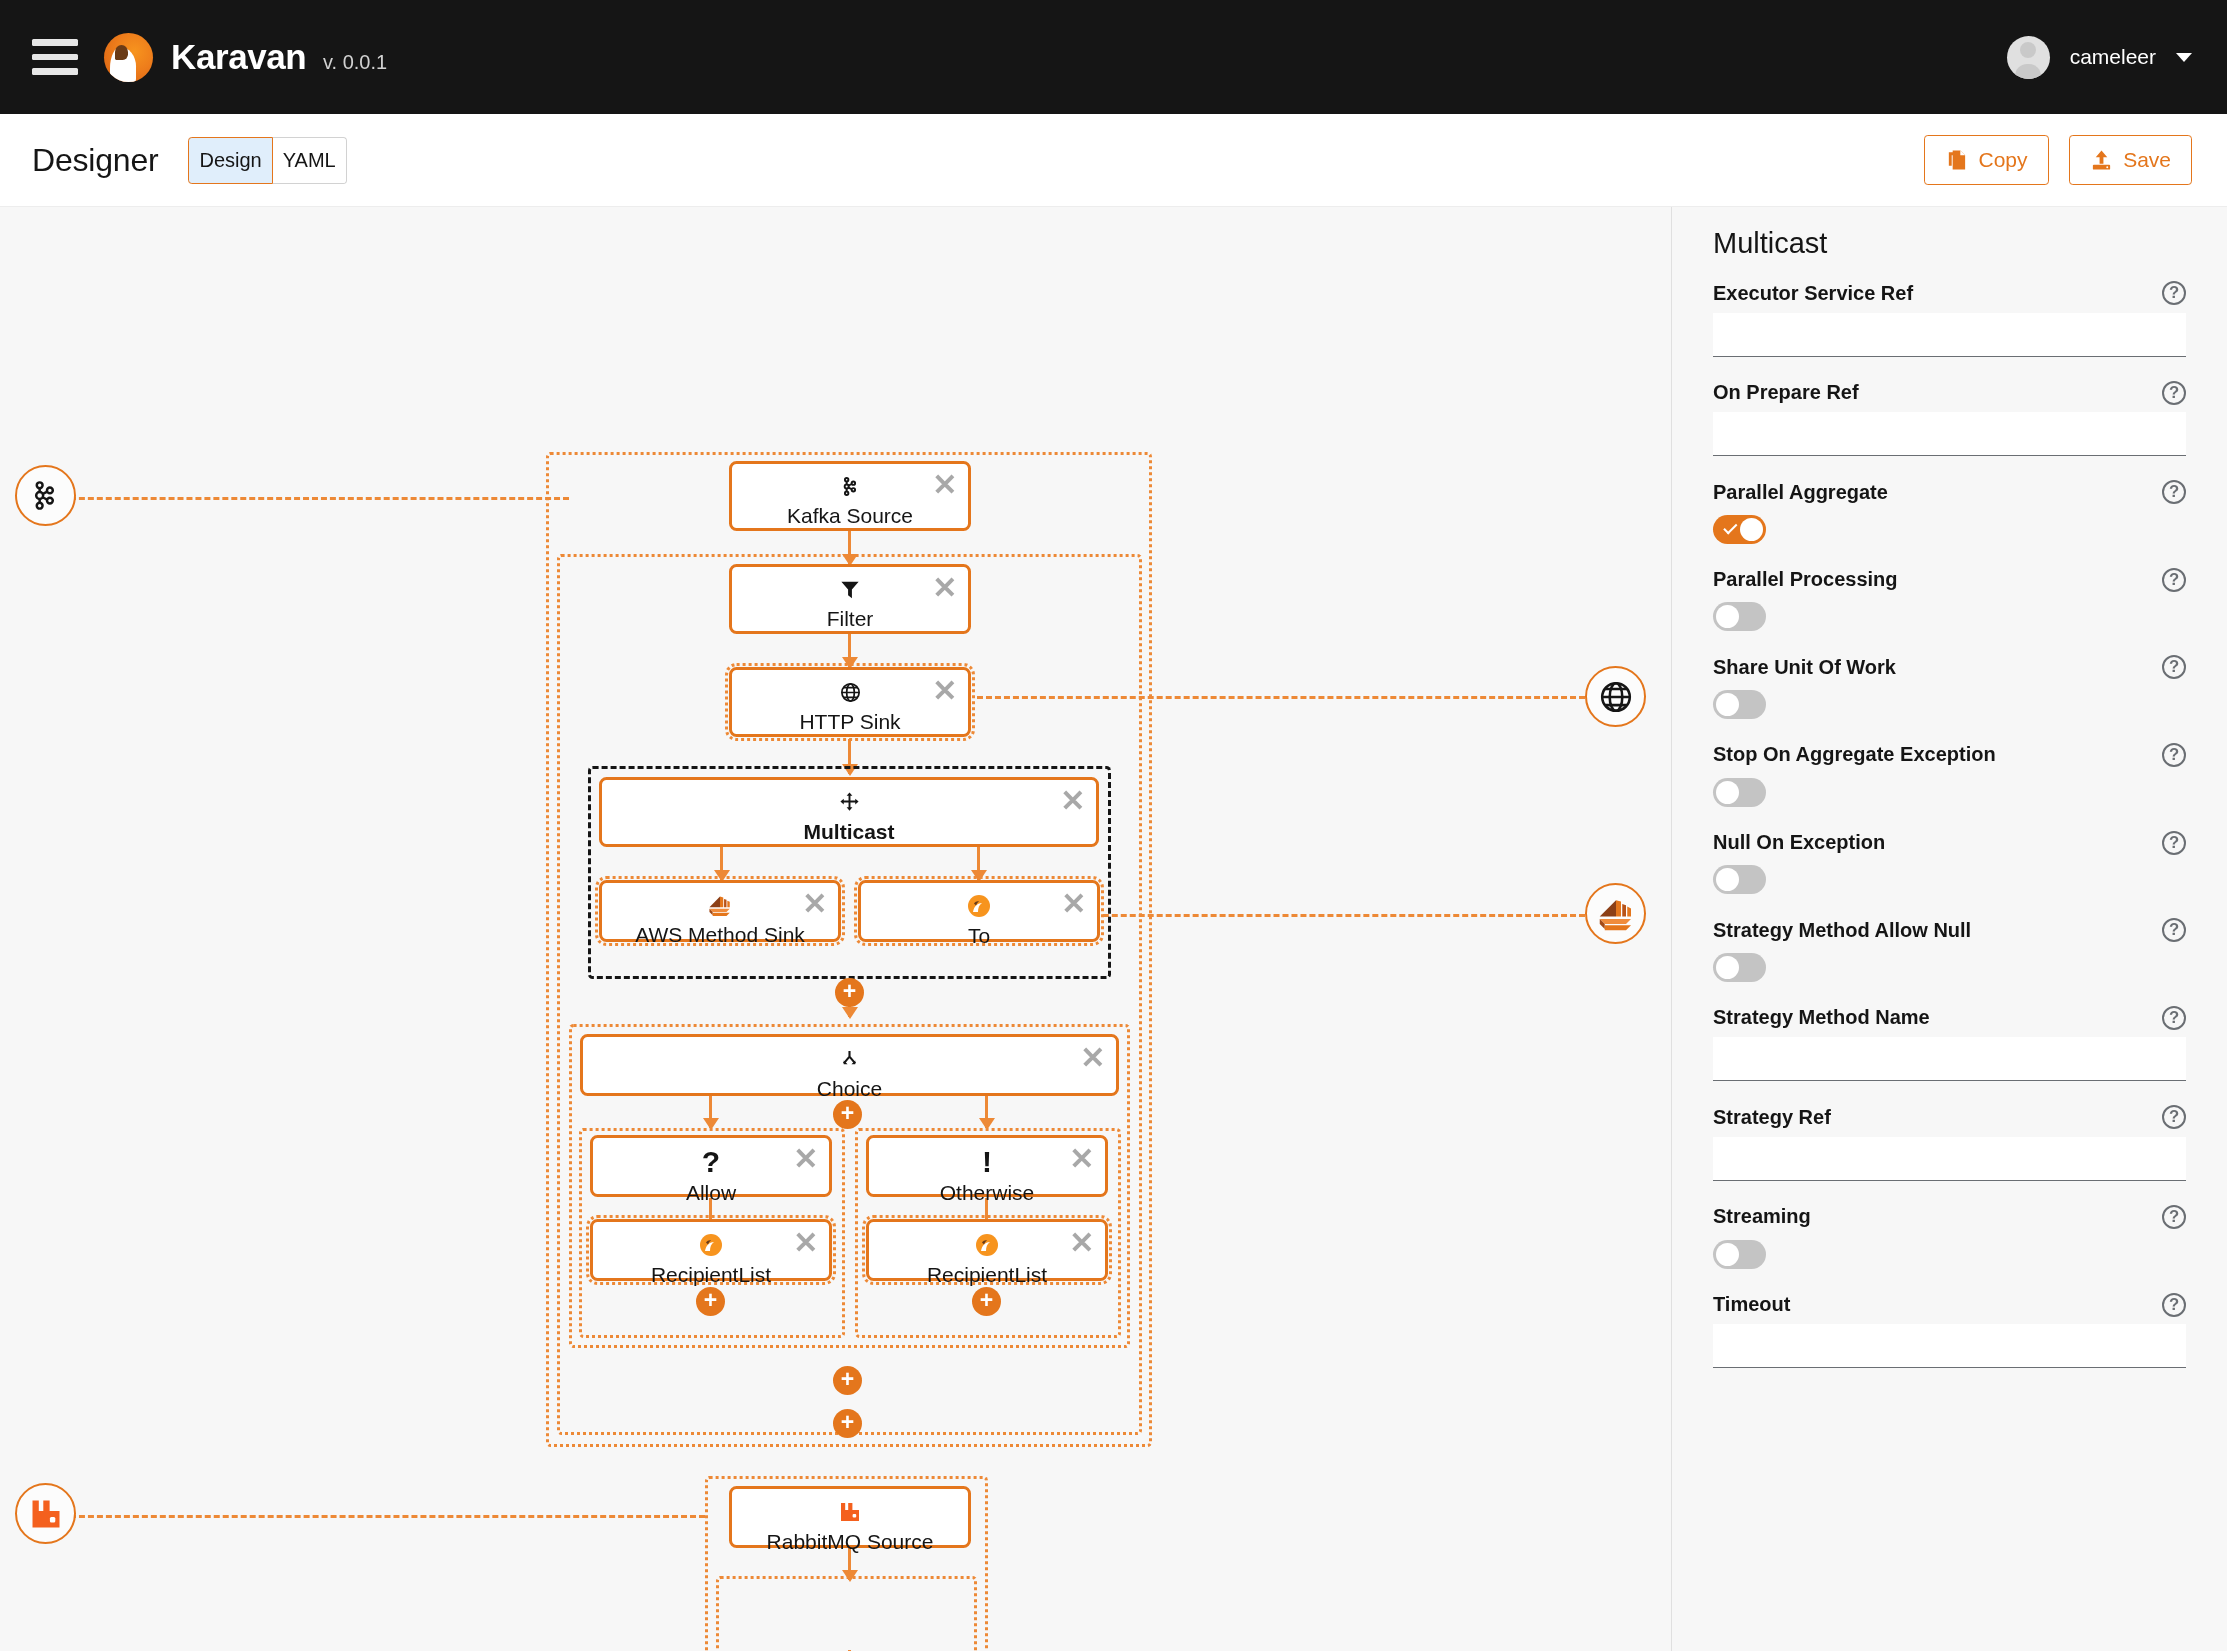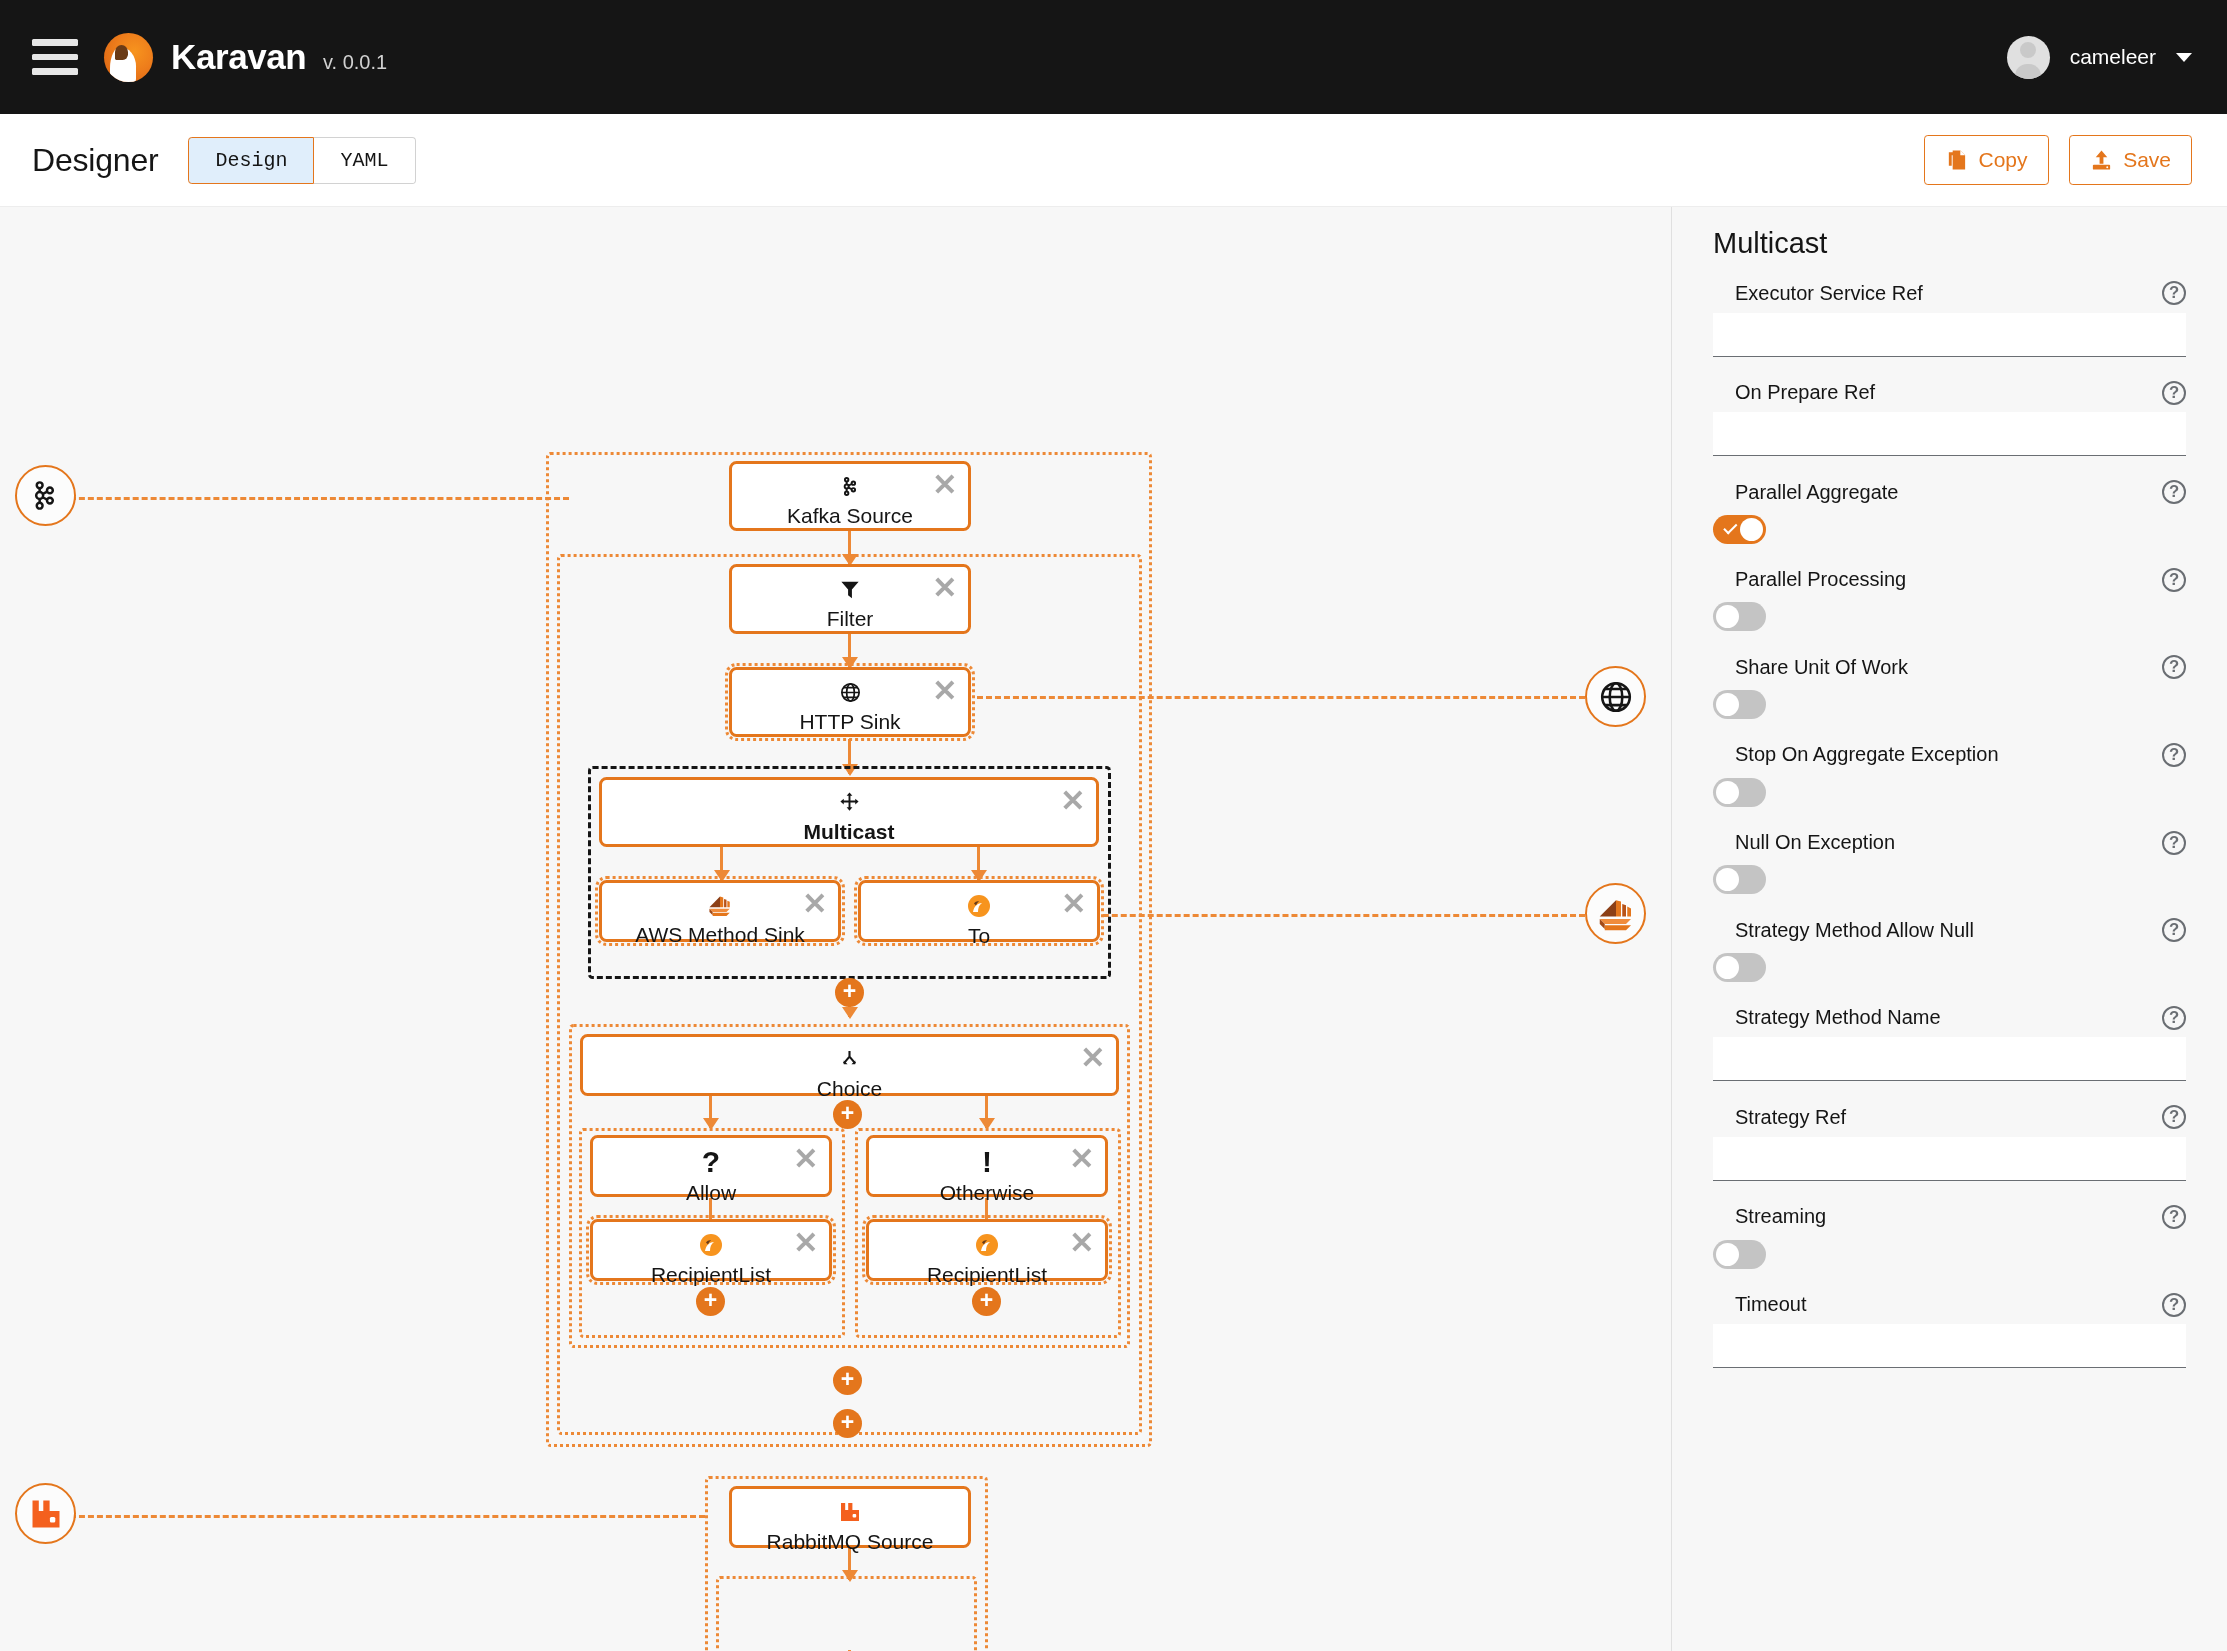--- a/index.html
+++ b/index.html
@@ -58,22 +58,22 @@
     border-top:9px solid #fff; }
 
   
   #page-header {
     height: 93px; background:#fff; display:flex; align-items:center;
     padding: 0 35px 0 32px; border-bottom:0.8px solid #ededed;
   }
   #page-title { font-size:32px; font-weight:400; letter-spacing:-0.2px; }
   #mode-toggle { display:flex; margin-left:30px; }
   .toggle-btn {
-    height:47px; padding:0 26px; display:flex; align-items:center; justify-content:center;
-    font-size:20px; background:#fff; border:0.8px solid #d2d2d2; cursor:pointer; color:#151515;font-family:Liberation Mono, monospace;
+    height:47px; padding:0 10px; display:flex; align-items:center; justify-content:center;
+    font-size:20px; background:#fff; border:0.8px solid #d2d2d2; cursor:pointer; color:#151515;
   }
   .toggle-btn:first-child { border-radius:3.8px 0 0 3.8px; }
   .toggle-btn:last-child { border-radius:0 3.8px 3.8px 0; border-left:0; }
   .toggle-btn.active { background:#e0eefb; border-color:#e4761c; }
 
   #header-actions { margin-left:auto; display:flex; gap:20px;padding-left:36px; }
   .hdr-btn {
     height:50px; padding:0 20px; display:flex; align-items:center; gap:10.6px;
     border:0.8px solid #e4761c; border-radius:3.8px; background:#fff; color:#e4761c;
     font-size:21px; cursor:pointer;
@@ -126,21 +126,21 @@
 
   
   #props-panel {
     width: 556px; background:#f7f7f7; border-left:1.5px solid #e0e0e0;
     padding: 20px 41px 0 41px; overflow:hidden; position:relative;
   }
   #props-title { font-size:29px; font-weight:400; margin-bottom:21px; }
   #props-desc { font-size:20px; line-height:1.45; color:#151515; margin-bottom:26px; max-width:471px; }
   .field { margin-bottom:24px; }
   .field-head { display:flex; align-items:center; justify-content:space-between; }
-  .field-label { font-size:20px; font-weight:400;margin-left:22px; }
+  .field-label { font-size:20px; font-weight:700; }
   .help-icon {
     width:24px; height:24px; border-radius:50%; border:2.3px solid #6a6e73; color:#6a6e73;
     font-size:16.7px; font-weight:700; display:flex; align-items:center; justify-content:center;
     cursor:pointer; flex:0 0 auto;
   }
   .text-input {
     width:100%; height:44px; margin-top:7.6px; background:#fff; border:0;
     border-bottom:1.5px solid #6a6e73; font-size:20px; padding:0 7.6px;
     font-family:"Liberation Sans", sans-serif;
   }

